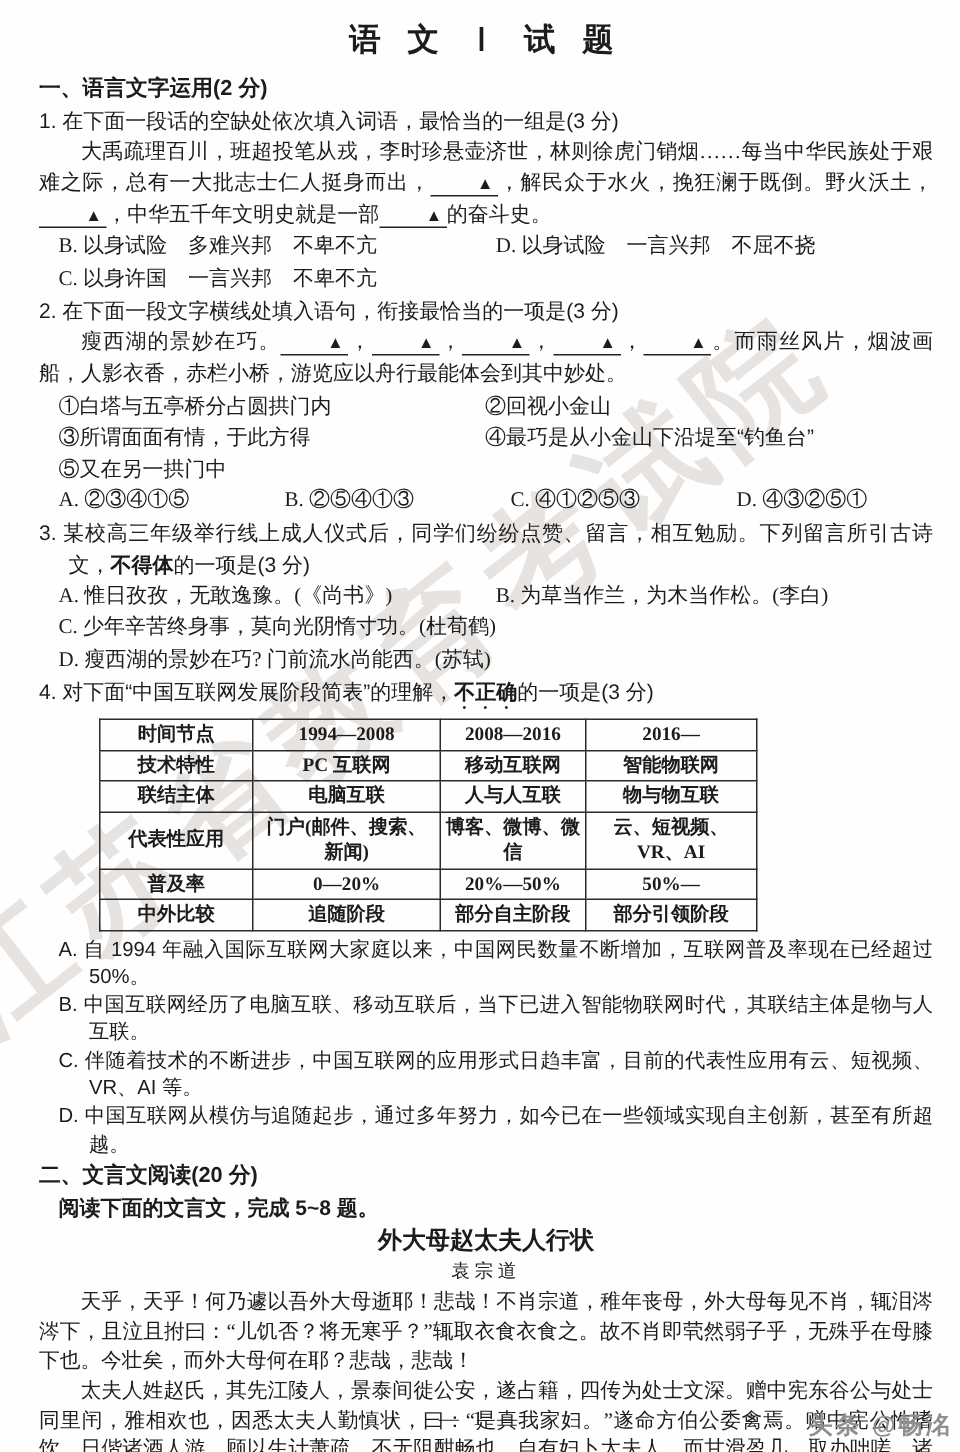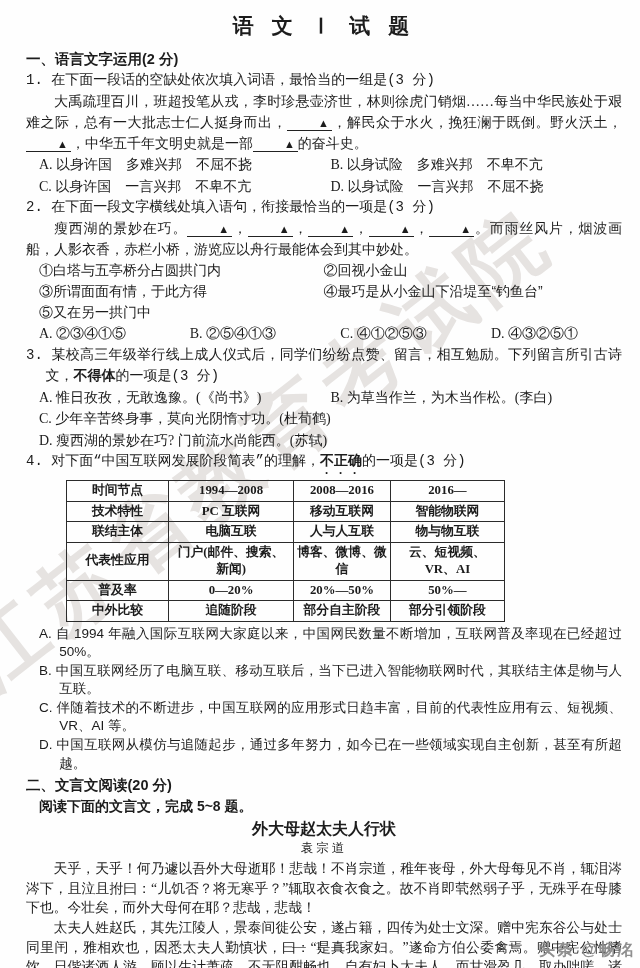--- a/index.html
+++ b/index.html
@@ -24,21 +24,21 @@
     letter-spacing: 6px;
     margin: 4px 0 9px;
   }
   .sec-heading {
     font-family: "Liberation Sans", sans-serif;
     font-weight: bold;
     font-size: 14.5px;
     line-height: 21px;
   }
   .stem {
-    font-family: Liberation Mono, monospace;
+    font-family: Liberation Sans, sans-serif;
     font-size: 14px;
     line-height: 21px;
     margin: 0;
     text-align: justify;
   }
   .hang { padding-left: 1.4em; text-indent: -1.4em; }
   .b { font-weight: bold; }
   .dots {
     font-weight: bold;
     -webkit-text-emphasis: filled dot;
@@ -191,24 +191,23 @@
   <div class="content">
 
     <div class="exam-title">语 文 Ⅰ 试 题</div>
 
     <div class="sec-heading">一、语言文字运用(2 分)</div>
 
     <div>
       <p class="stem">1. 在下面一段话的空缺处依次填入词语，最恰当的一组是(3 分)</p>
       <p class="passage"><span>大禹疏理百川，班超投笔从戎，李时珍悬壶济世，林则徐虎门销烟……每当中华民族处于艰难之际，总有一大批志士仁人挺身而出，</span><span class="blank"><span>▲</span></span><span>，解民众于水火，挽狂澜于既倒。野火沃土，</span><span class="blank"><span>▲</span></span><span>，中华五千年文明史就是一部</span><span class="blank"><span>▲</span></span><span>的奋斗史。</span></p>
       <div class="opts-grid2">
-        <span>A. 以身许国　多难兴邦　不屈不挠</span>
         <span>B. 以身试险　多难兴邦　不卑不亢</span>
+        <span>D. 以身试险　一言兴邦　不屈不挠</span>
         <span>C. 以身许国　一言兴邦　不卑不亢</span>
-        <span>D. 以身试险　一言兴邦　不屈不挠</span>
       </div>
     </div>
 
     <div>
       <p class="stem">2. 在下面一段文字横线处填入语句，衔接最恰当的一项是(3 分)</p>
       <p class="passage"><span>瘦西湖的景妙在巧。</span><span class="blank small"><span>▲</span></span><span>，</span><span class="blank small"><span>▲</span></span><span>，</span><span class="blank small"><span>▲</span></span><span>，</span><span class="blank small"><span>▲</span></span><span>，</span><span class="blank small"><span>▲</span></span><span>。而雨丝风片，烟波画船，人影衣香，赤栏小桥，游览应以舟行最能体会到其中妙处。</span></p>
       <div class="items-grid2">
         <span>①白塔与五亭桥分占圆拱门内</span>
         <span>②回视小金山</span>
         <span>③所谓面面有情，于此方得</span>

